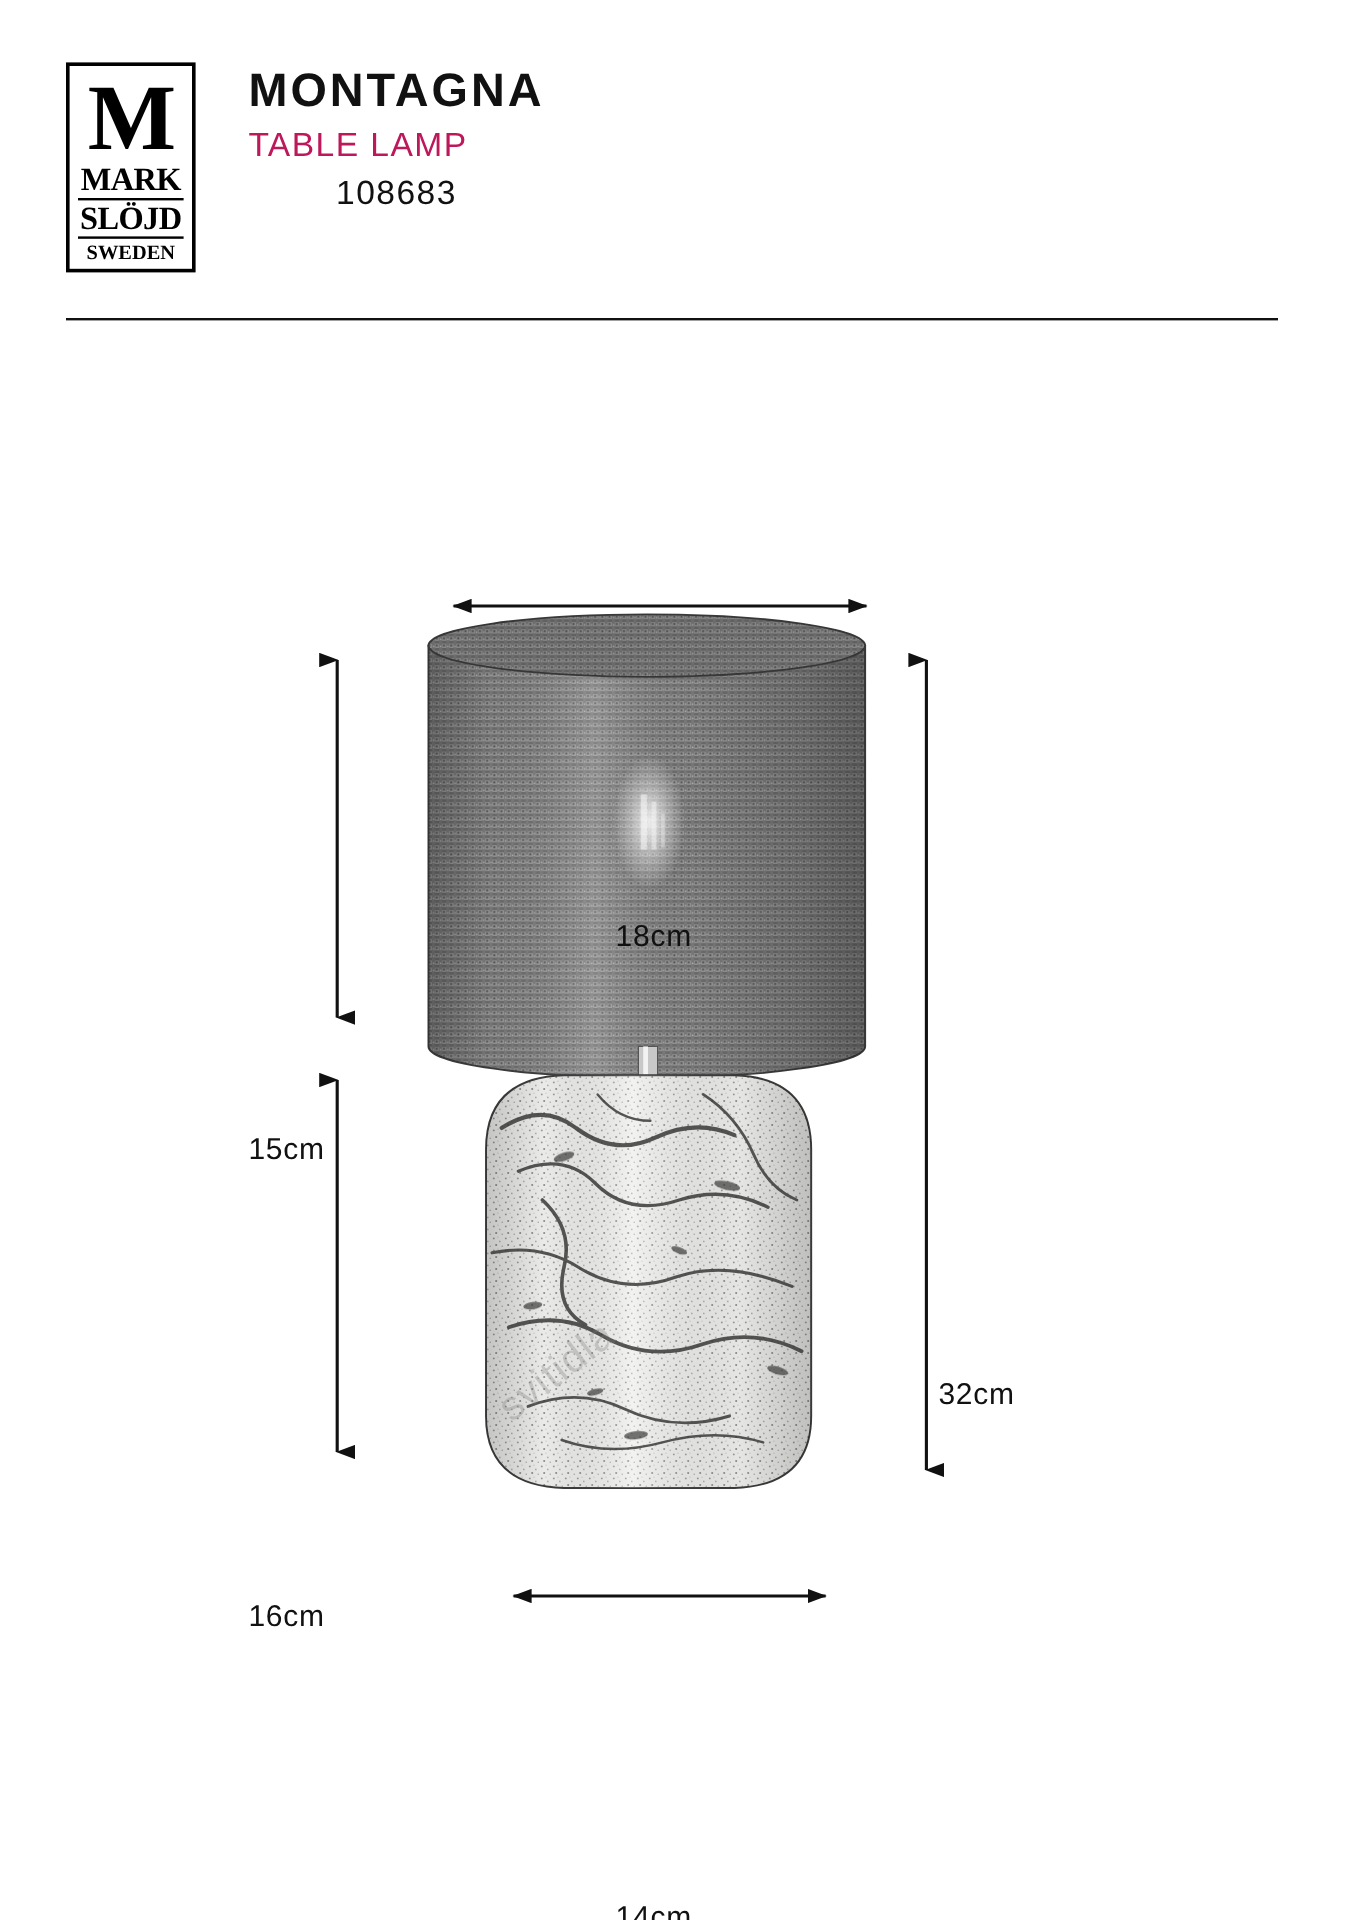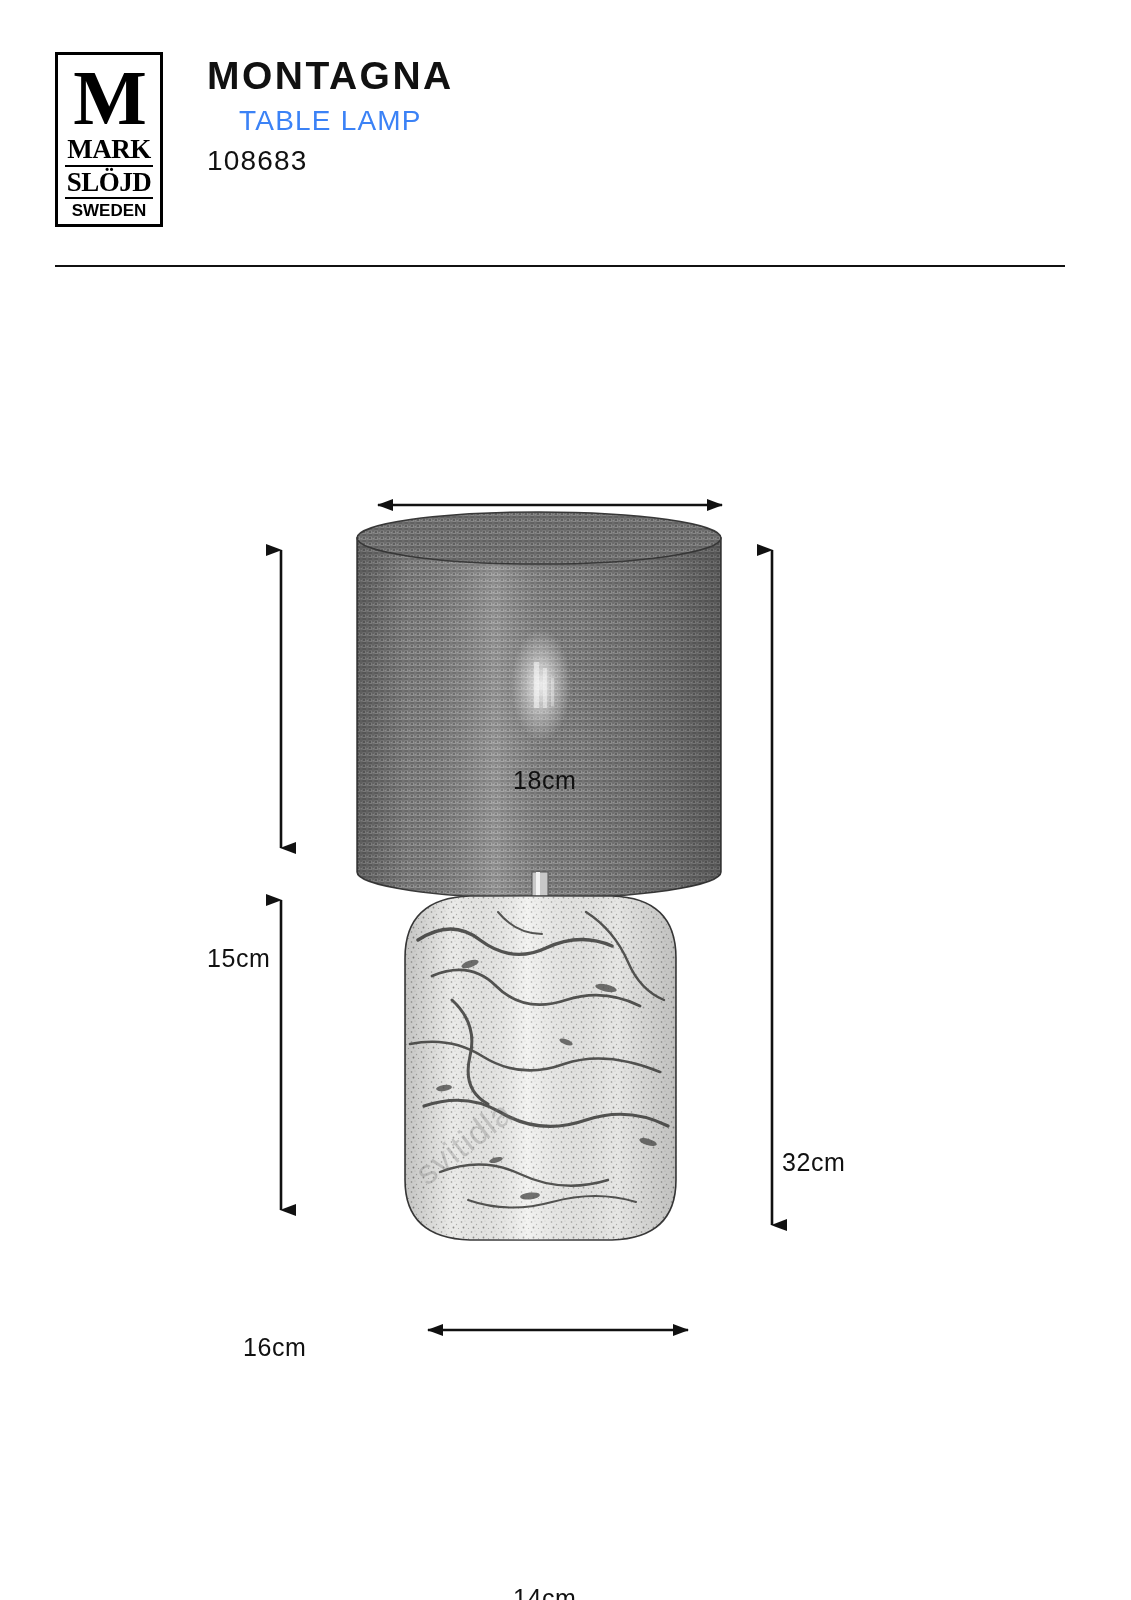--- a/index.html
+++ b/index.html
@@ -55,21 +55,21 @@
     text-align: center;
     width: 100%;
   }
   .logo-rule {
     width: 86%;
     height: 2px;
     background: #000;
     margin: 1px 0;
   }
   .logo-sweden {
-    font-family: Liberation Sans, sans-serif;
+    font-family: Liberation Serif, serif;
     font-weight: bold;
     font-size: 17px;
     letter-spacing: 0px;
     color: #000;
     text-align: center;
     width: 100%;
     margin-top: 1px;
   }
 
   .titles {
@@ -83,29 +83,29 @@
     letter-spacing: 2.5px;
     line-height: 1;
     margin: 0 0 12px 0;
     color: #111;
   }
   .product-type {
     font-size: 28px;
     letter-spacing: 1.2px;
     line-height: 1;
     margin: 0 0 12px 0;
-    color: #3b82f6;
-    text-align: center;
+    color: #be185d;
   }
   .product-code {
     font-size: 28px;
     letter-spacing: 1.2px;
     line-height: 1;
     margin: 0;
     color: #111;
+    text-align: center;
   }
   .header-rule {
     position: absolute;
     left: 55px;
     top: 265px;
     width: 1010px;
     height: 2px;
     background: #111;
   }
 
@@ -121,21 +121,21 @@
 
   .dim-label {
     position: absolute;
     font-size: 25px;
     letter-spacing: 0.6px;
     color: #111;
     white-space: nowrap;
   }
   #dim-width-top-label { left: 513px; top: 466px; }
   #dim-shade-label     { left: 207px; top: 644px; }
-  #dim-base-label      { left: 207px; top: 1033px; margin-left: 36px; }
+  #dim-base-label      { left: 207px; top: 1033px; }
   #dim-total-label     { left: 782px; top: 848px; }
   #dim-width-bot-label { left: 513px; top: 1284px; }
 
   .watermark {
     position: absolute;
     left: 408px;
     top: 862px;
     font-size: 34px;
     color: rgba(120,120,120,0.30);
     transform: rotate(-38deg);

